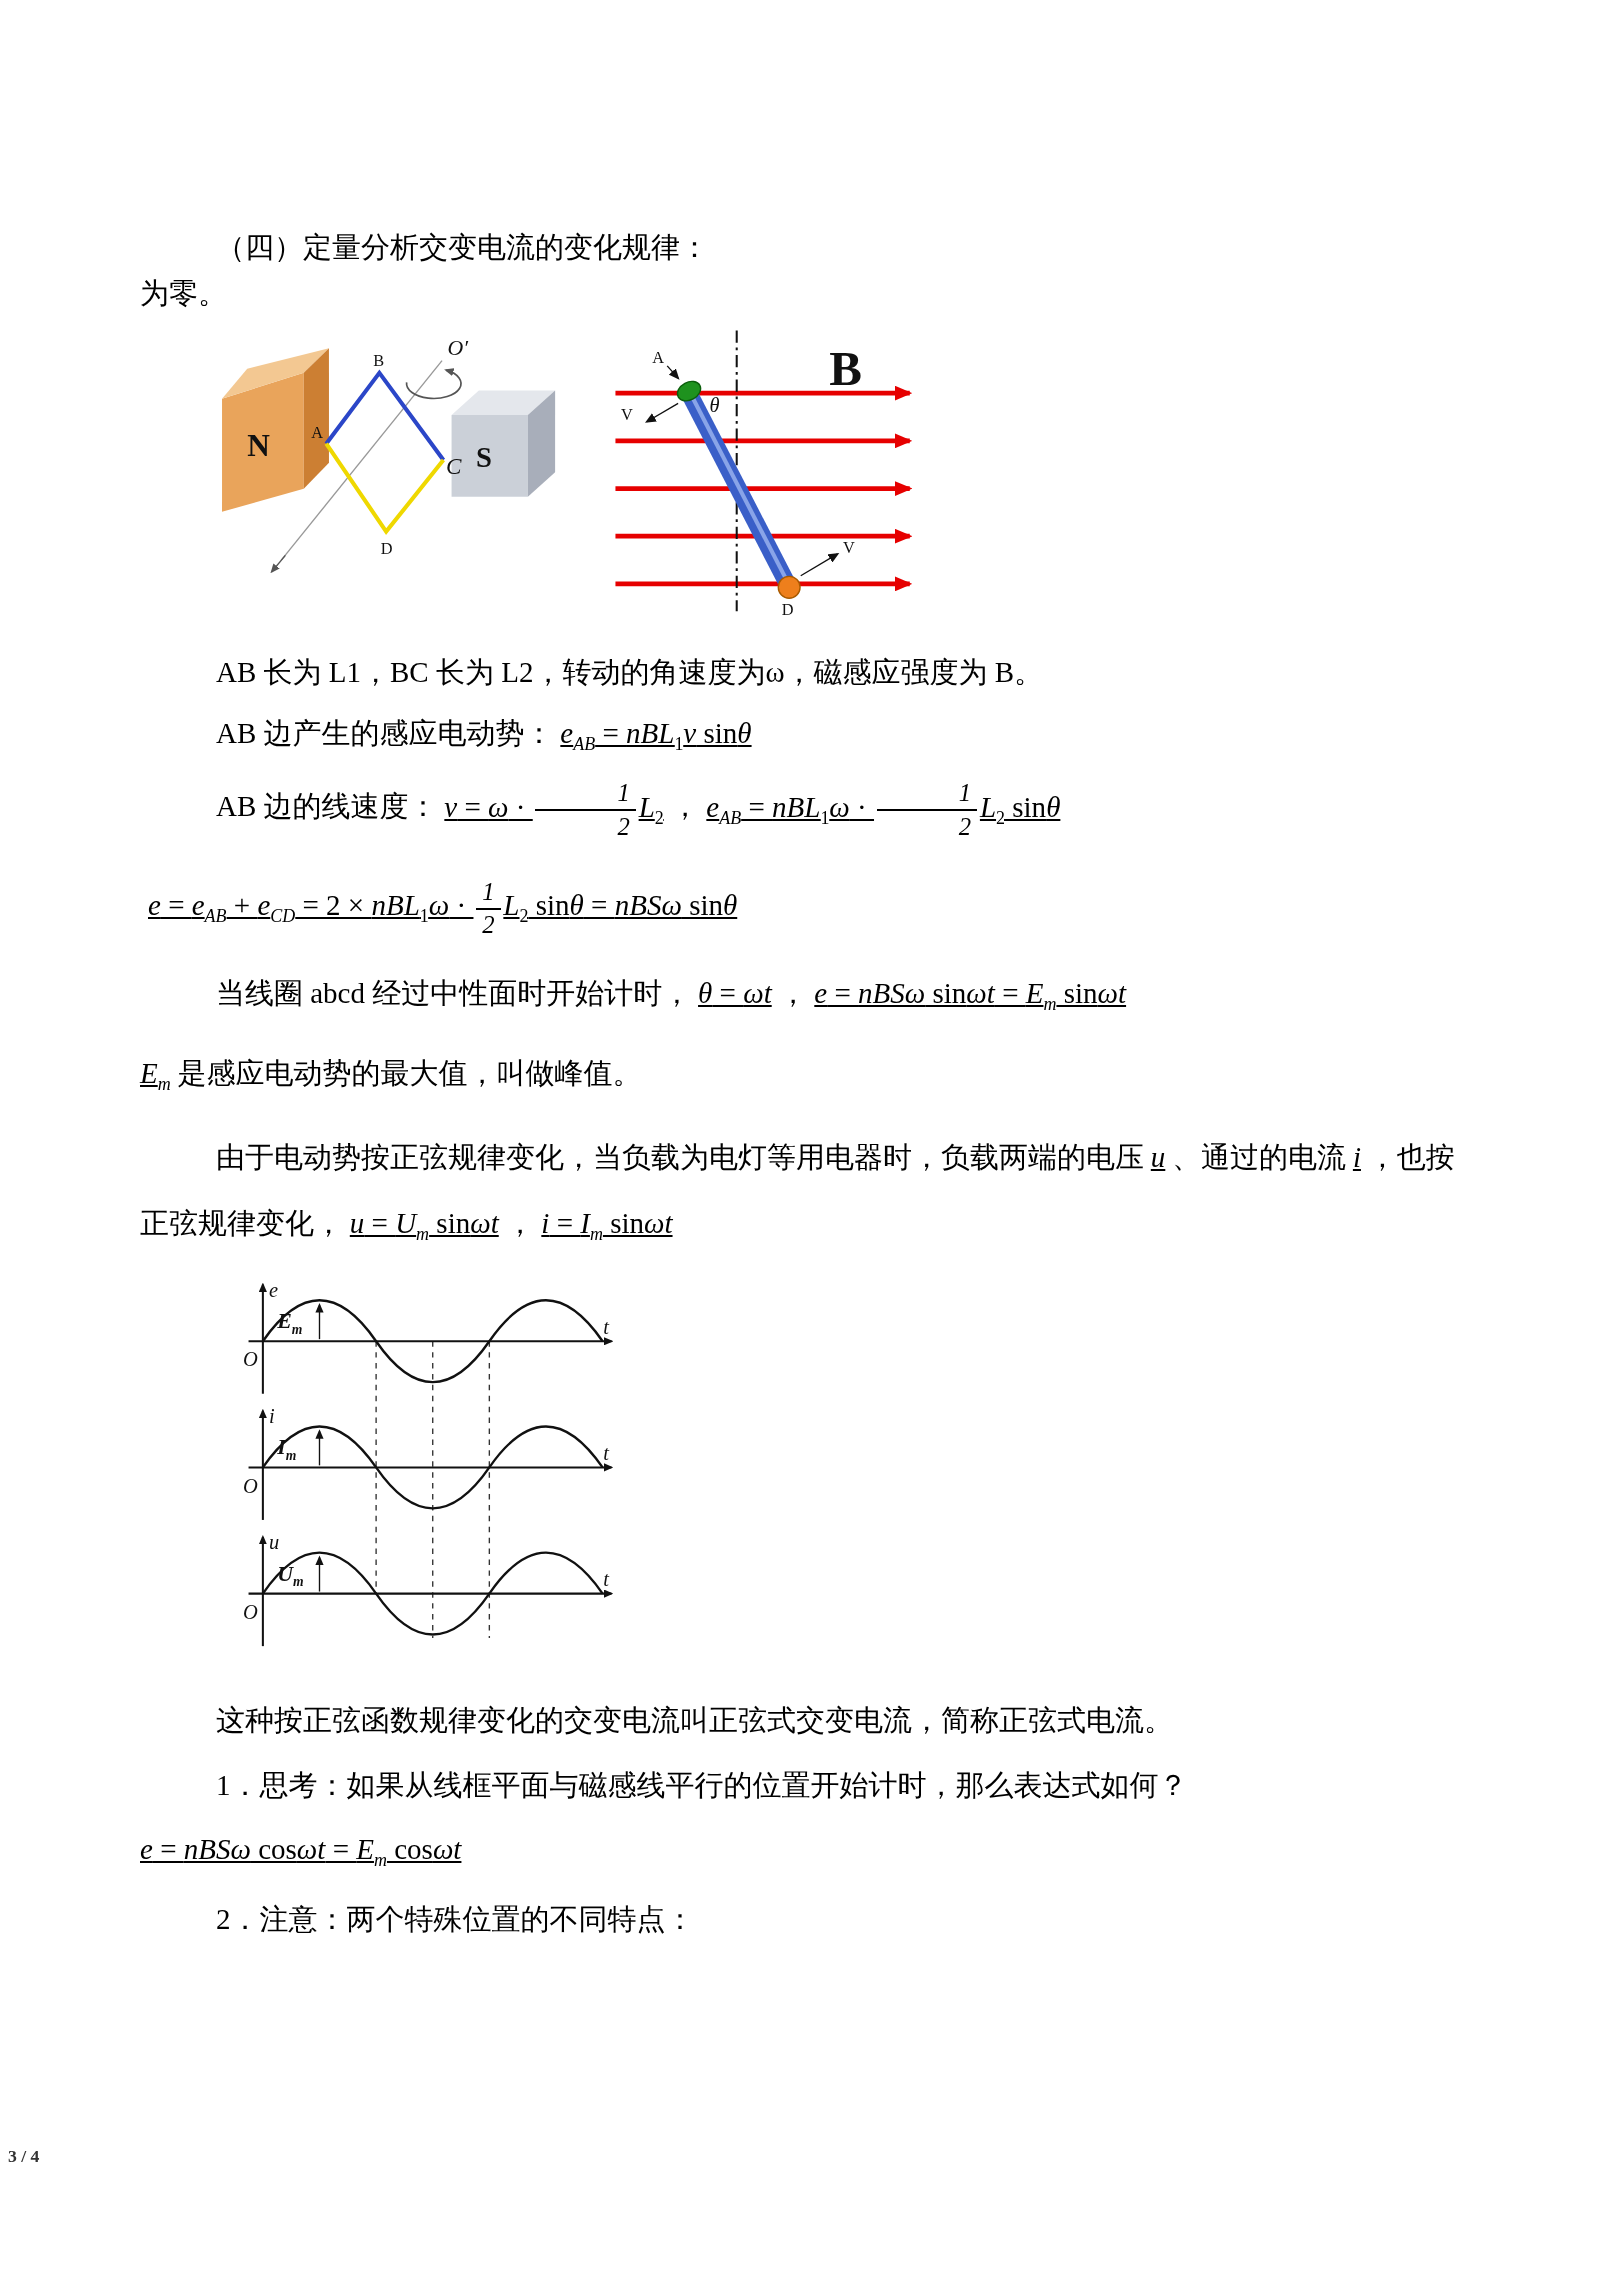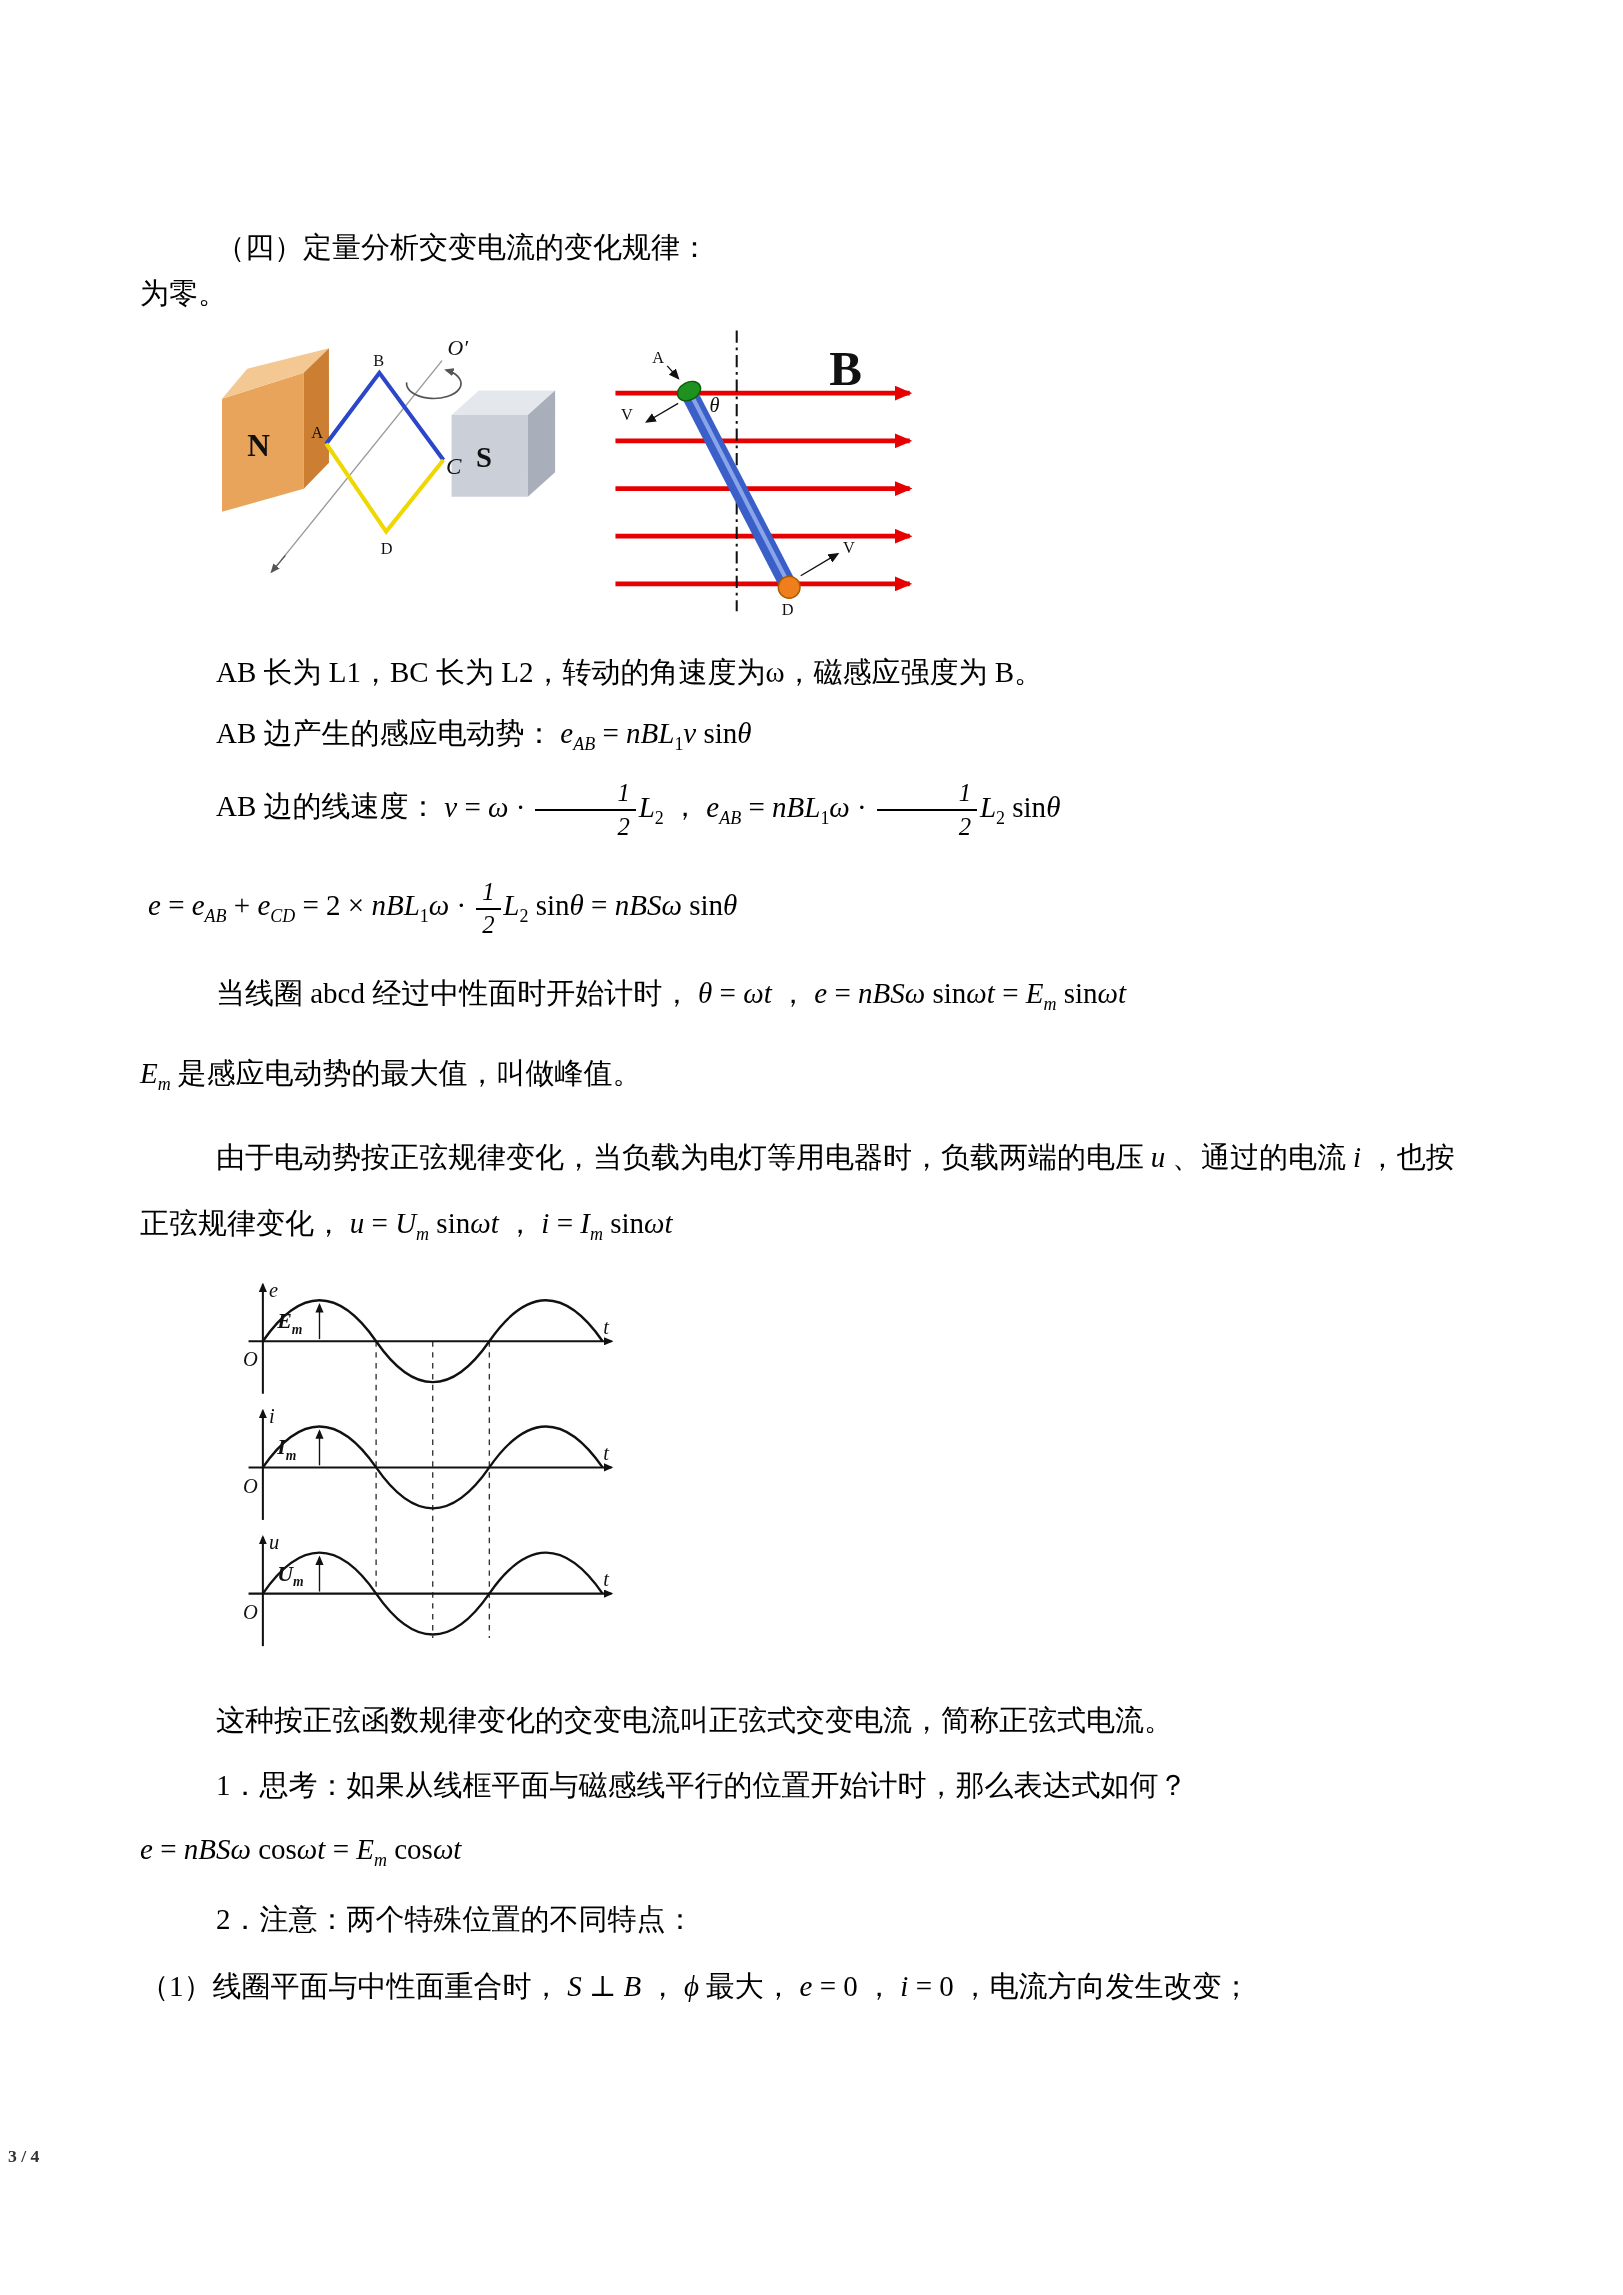--- a/index.html
+++ b/index.html
@@ -7,21 +7,21 @@
   .page {
     position:relative; width:1623px; height:2295px; background:#ffffff;
     font-family:"Liberation Serif","DejaVu Serif",serif; color:#000;
     overflow:hidden;
   }
   .content { padding:205px 143px 0 140px; }
   p.body-text { font-size:29px; line-height:1.6; margin-top:19px; }
   .first { margin-top:0 !important; }
   .indent { text-indent:76px; }
   .wide-spacing { line-height:2.25 !important; }
-  .math { font-family:"Liberation Serif","DejaVu Serif",serif; margin:0 6.8px; white-space:nowrap; }
+  .math { font-family:"Liberation Serif","DejaVu Serif",serif; margin:0 6.8px; white-space:nowrap;text-decoration:underline; }
   .math i { font-style:italic; }
   sub { font-size:0.62em; }
   .frac { display:inline-block; vertical-align:middle; text-align:center;
           font-size:0.85em; line-height:1.15; margin:0 2.7px; font-style:italic; }
   .frac .fnum { display:block; border-bottom:2px solid #000; padding:0 6.1px 1.4px; }
   .frac .fden { display:block; padding:1.4px 6.1px 0; }
   .figure-row { display:flex; gap:44px; margin:8.2px 0 0 65px; align-items:flex-start; }
   .wave-wrap { margin:17px 0 0 99px; }
   .footer { position:absolute; top:2146px; left:8px; width:100%; 
             font-family:Liberation Serif, serif;
@@ -166,19 +166,18 @@
     </div>
 
     <p class="body-text indent" style="margin-top:40px">这种按正弦函数规律变化的交变电流叫正弦式交变电流，简称正弦式电流。</p>
 
     <p class="body-text indent" style="">1．思考：如果从线框平面与磁感线平行的位置开始计时，那么表达式如何？</p>
 
     <p class="body-text" style="margin-top:17px"><span class="math" style="margin-left:0"><i>e</i> = <i>nBSω</i> cos<i>ωt</i> = <i>E</i><sub><i>m</i></sub> cos<i>ωt</i></span></p>
 
     <p class="body-text indent" style="margin-top:22px">2．注意：两个特殊位置的不同特点：</p>
 
-    <p class="body-text" style="margin-top:20.5px"><span>（1）线圈平面与中性面重合时，</span><span class="math"><i>S</i> ⊥ <i>B</i></span><span>，</span><span class="math"><i>ϕ</i></span><span>最大，</span><span class="math"><i>e</i> = 0</span><span>，</span><span class="math"><i>i</i> = 0</span><span>，电流方向发生改变；</span></p>
 
   </div>
 
   <div class="footer">3 / 4</div>
 </div>
 
 
 </body></html>

